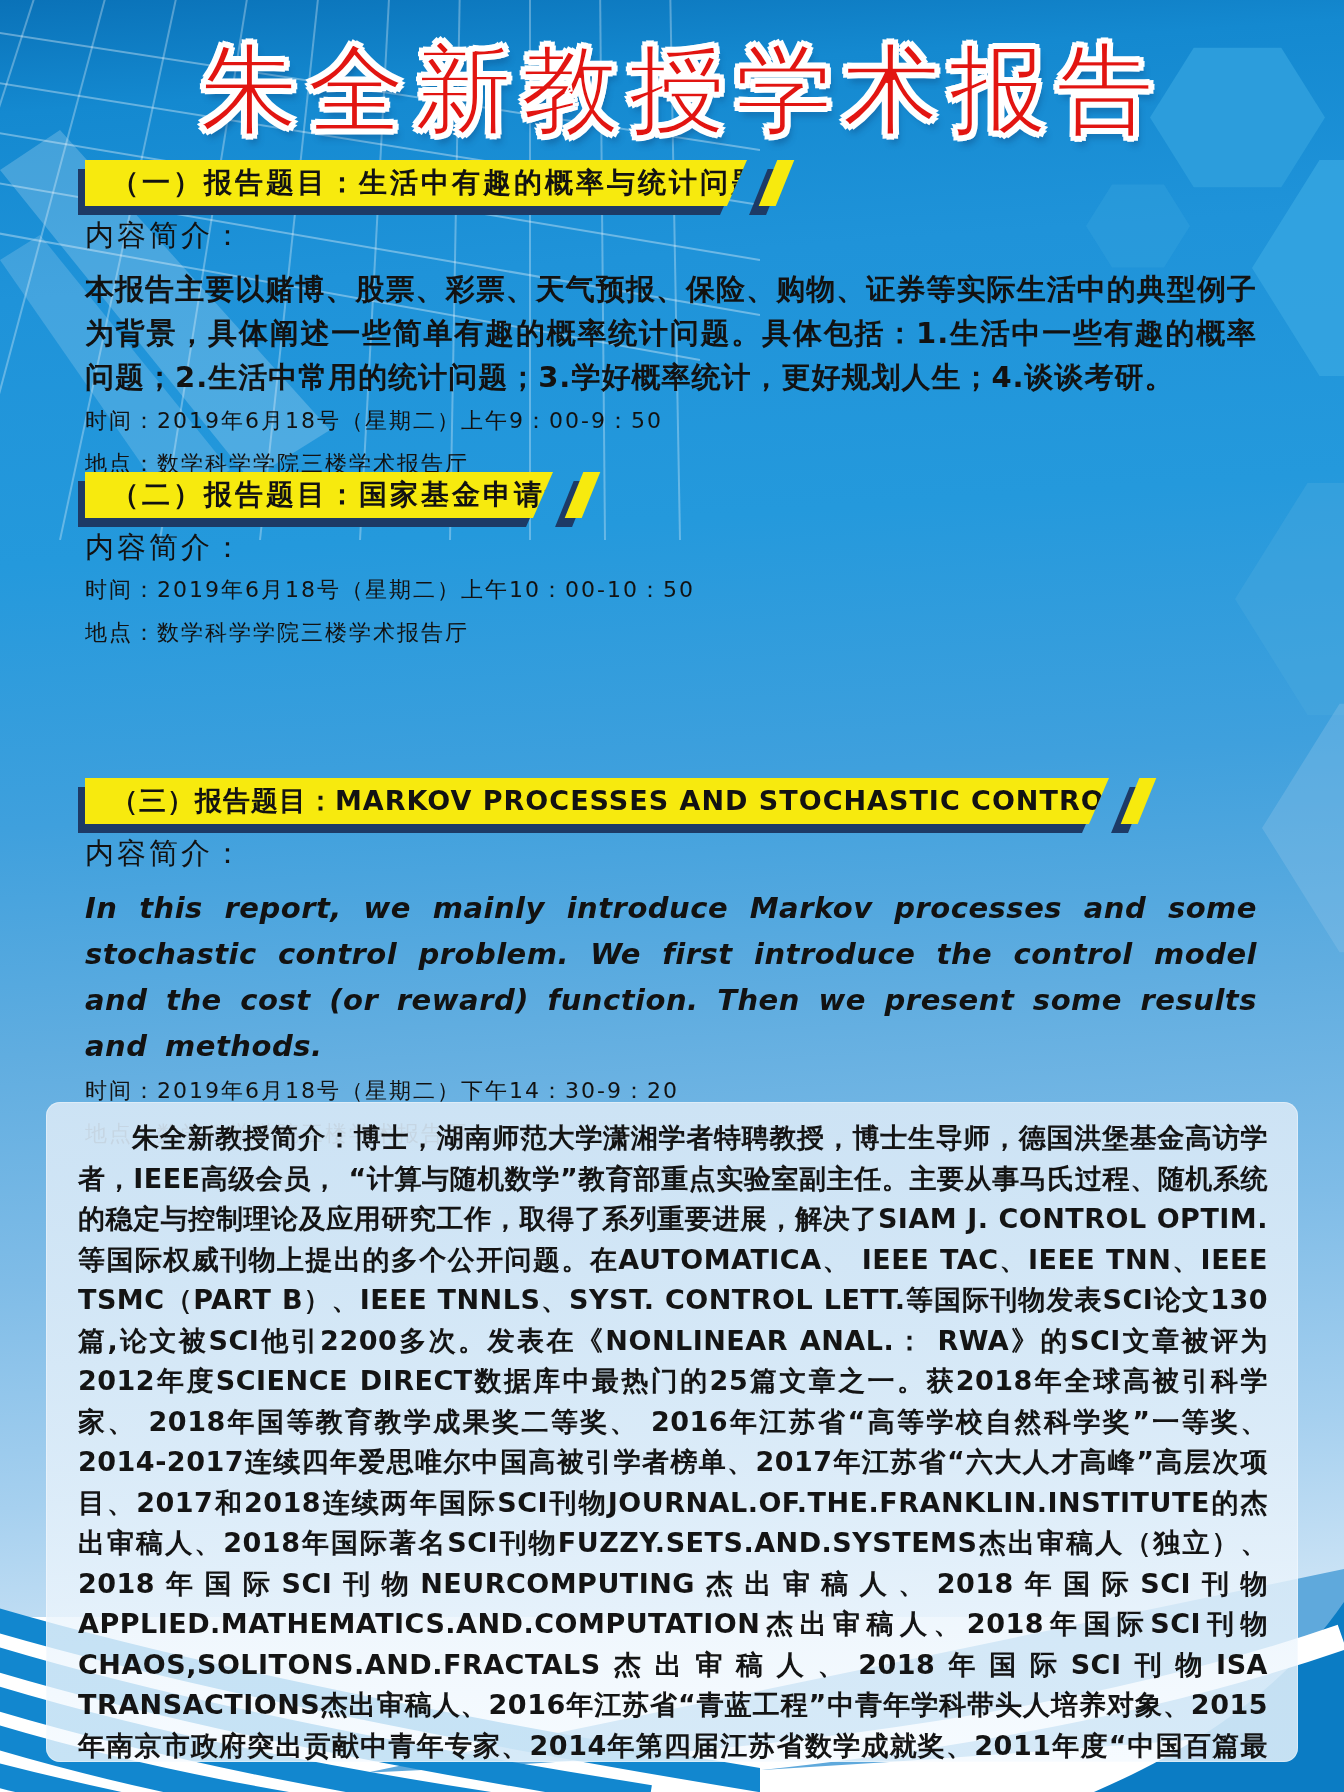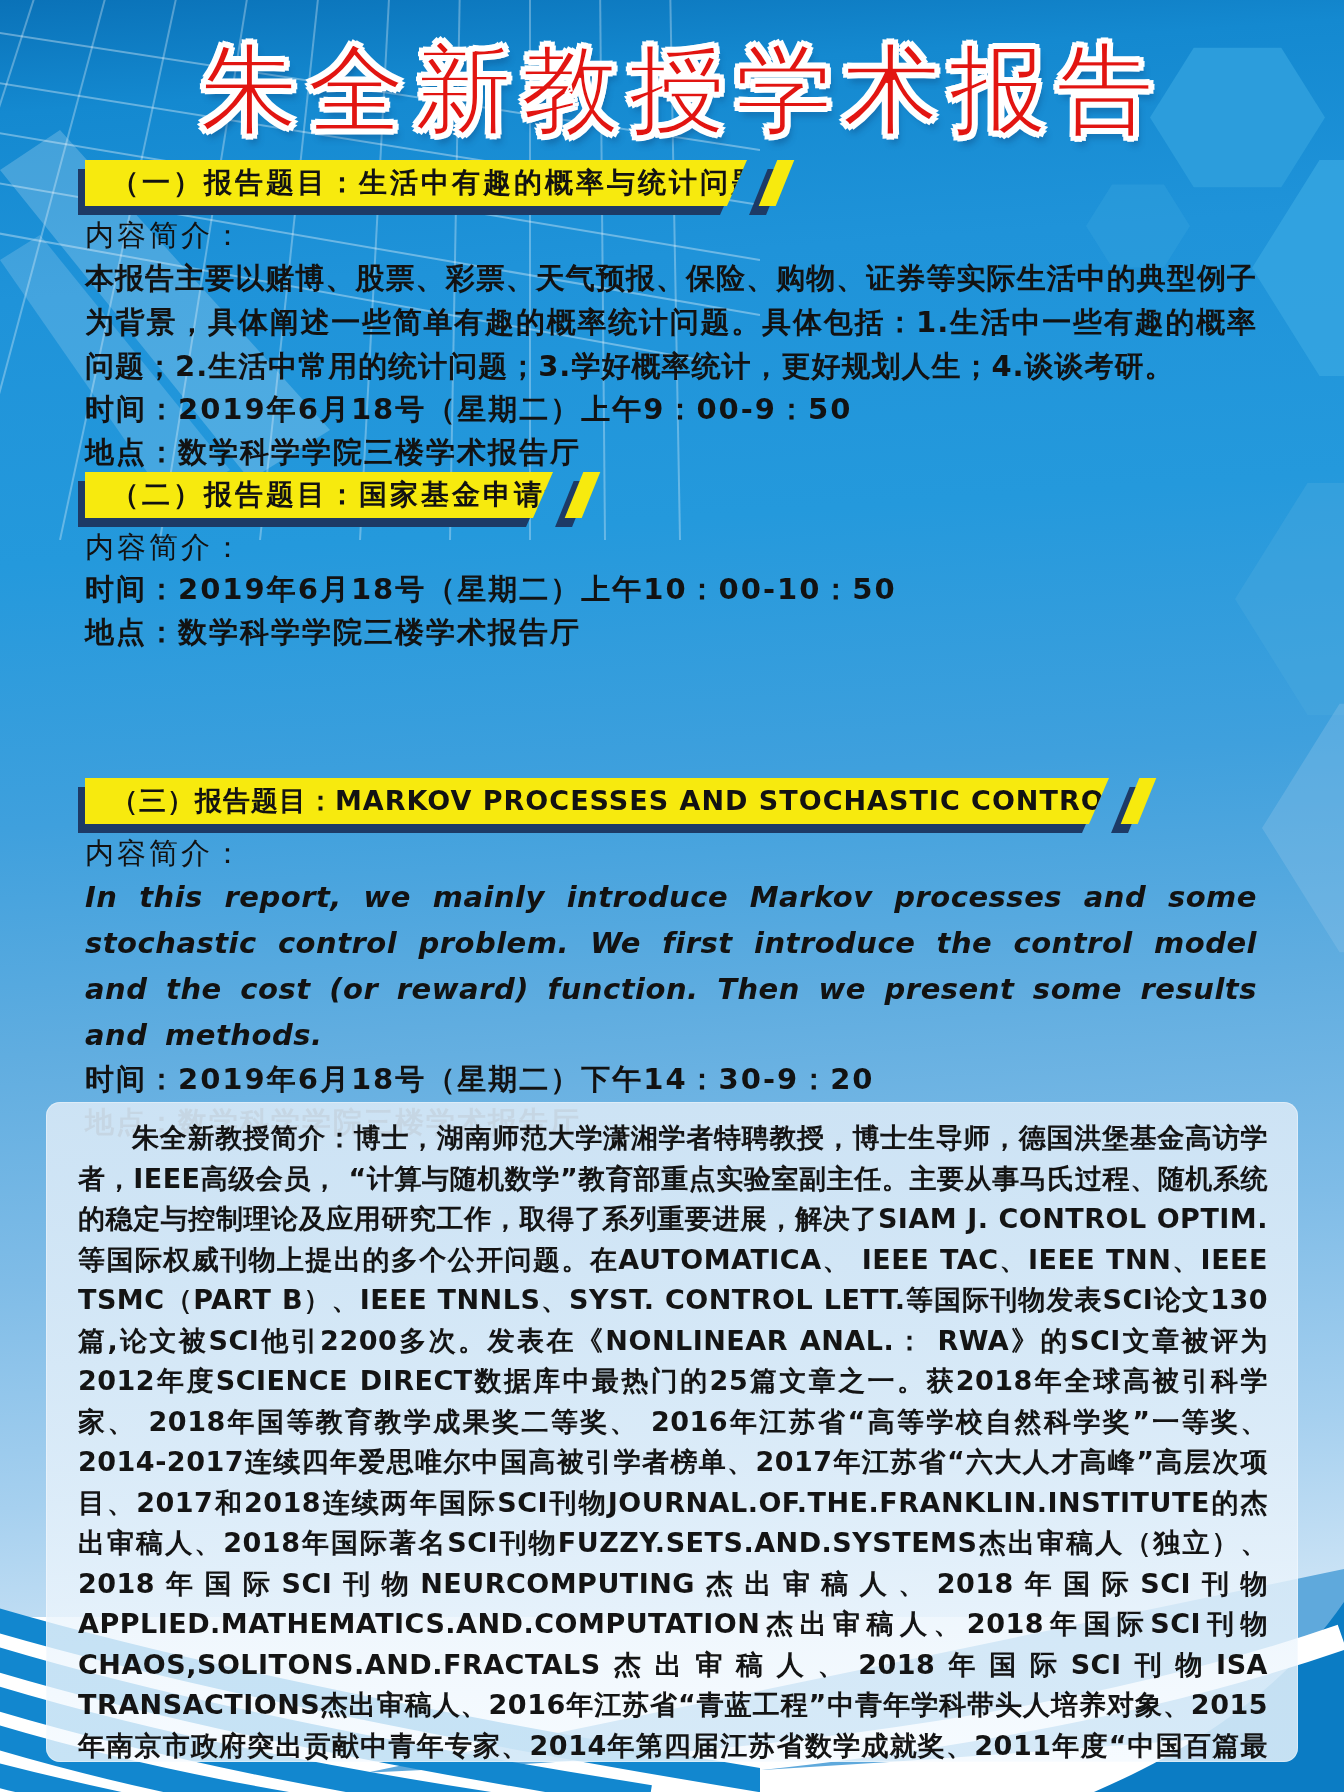--- a/index.html
+++ b/index.html
@@ -58,23 +58,23 @@
     font-size:28px;font-weight:bold;letter-spacing:3px;white-space:nowrap;}
   .banner.w1{width:662px;} .banner.w2{width:468px;} .banner.w3{width:1024px;}
   .banner.w3 .banner-face{letter-spacing:1px;font-size:27px;}
   .banner-slash{position:absolute;top:0;height:46px;width:17px;background:#f7ea0e;
     transform:skewX(-22deg);box-shadow:-6px 9px 0 #1d3a66;}
   .banner.w1 .banner-slash{right:-38px;} .banner.w2 .banner-slash{right:-38px;}
   .banner.w3 .banner-slash{right:-38px;}
 
   .intro{margin-top:8px;font-size:29px;font-weight:normal;letter-spacing:3px;line-height:42px;}
   .para{font-size:29px;font-weight:bold;letter-spacing:1px;line-height:44px;
-    text-align:justify;text-justify:inter-ideograph;}
+    text-align:justify;text-justify:inter-ideograph;margin-top:11px;}
   .para.en{font-size:29px;letter-spacing:.5px;word-spacing:7px;line-height:46px;font-style:italic;}
-  .meta{font-size:29px;font-weight:bold;letter-spacing:2px;line-height:43px;white-space:nowrap;}
+  .meta{font-size:22px;font-weight:normal;letter-spacing:2px;line-height:43px;white-space:nowrap;}
 
   
   .bio-box{
     position:absolute;left:46px;top:1102px;width:1252px;height:660px;
     border-radius:14px;overflow:hidden;
     background:linear-gradient(180deg,rgba(213,231,246,.92) 0%,rgba(228,240,250,.85) 55%,rgba(244,250,255,.8) 100%);
     box-shadow:0 0 0 1px rgba(255,255,255,.35) inset;
   }
   .bio-text{
     margin:0;padding:16px 30px 0 32px;

